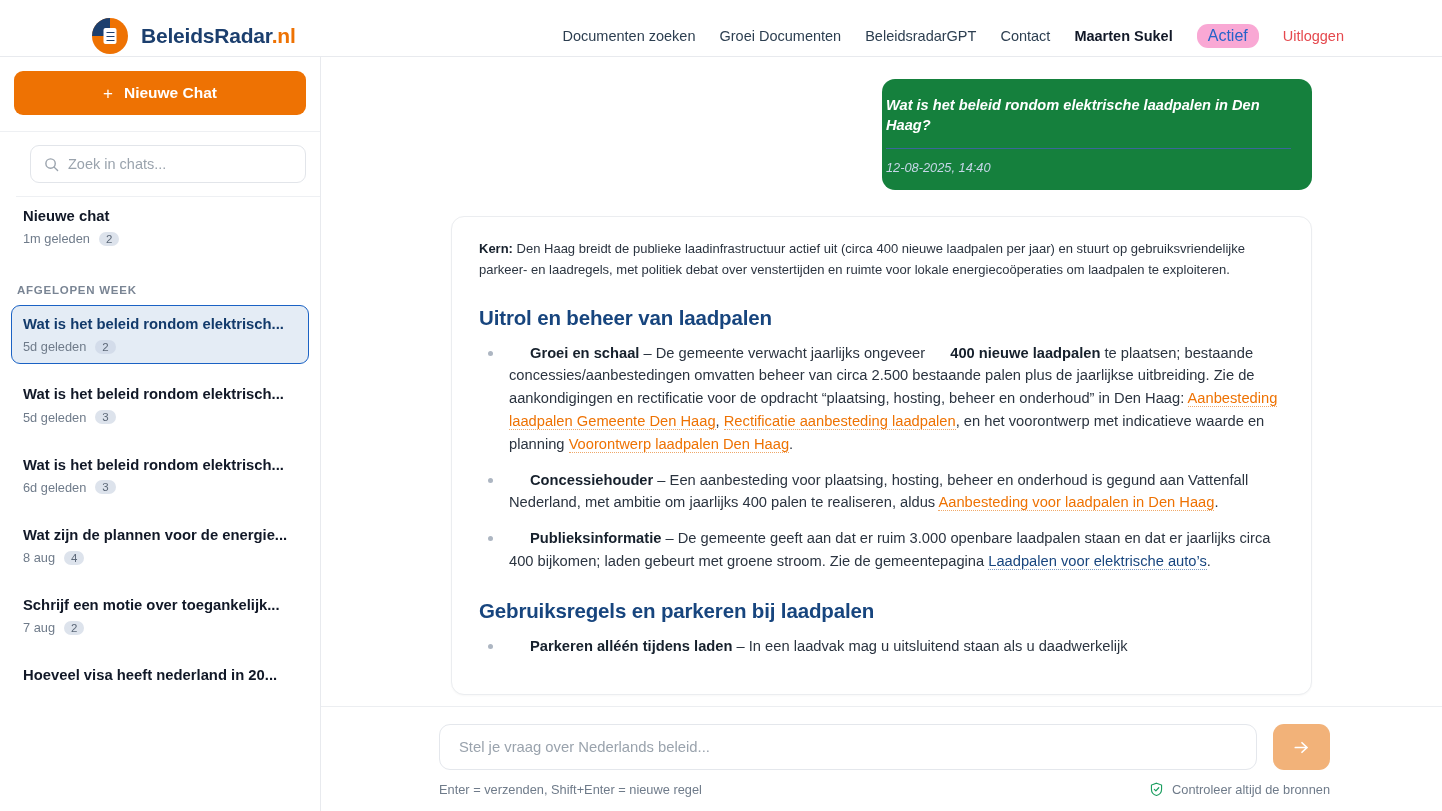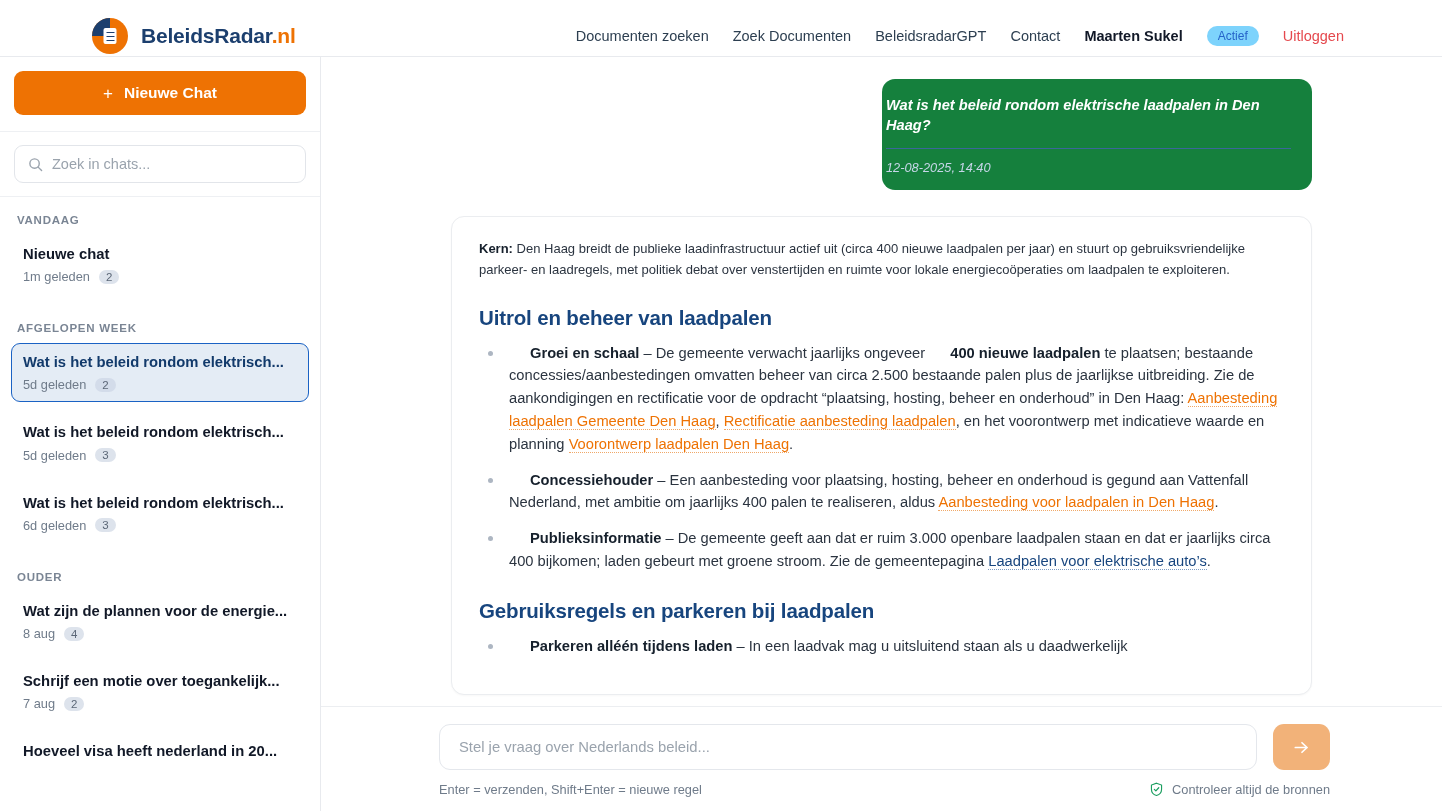--- a/index.html
+++ b/index.html
@@ -57,22 +57,22 @@
   }
   .logo-text .tld { color: #ee7203; }
 
   .nav { display: flex; align-items: center; gap: 24px; }
   .nav-link {
     font-size: 14.5px; color: #2c3e50; text-decoration: none;
     white-space: nowrap; cursor: pointer;
   }
   .nav-user { font-size: 14.5px; color: #111827; font-weight: bold; white-space: nowrap; }
   .badge-actief {
-    background: #7dd3fc; color: #2563c9;
-    font-size: 12px; padding: 3px 11px; border-radius: 11px;
+    background: #f9a8d4; color: #2563c9;
+    font-size: 16px; padding: 3px 11px; border-radius: 11px;
     white-space: nowrap;
   }
   .nav-logout { font-size: 14.5px; color: #e5484d; text-decoration: none; cursor: pointer; white-space: nowrap; }
 
   
   .body { flex: 1; display: flex; min-height: 0; }
 
   
   .sidebar {
     width: 321px; min-width: 321px;
@@ -85,21 +85,21 @@
   .btn-newchat {
     width: 100%; height: 44px; border: none; border-radius: 9px;
     background: #ee7203; color: #fff;
     font-size: 15.5px; font-weight: bold;
     font-family: inherit;
     display: flex; align-items: center; justify-content: center; gap: 11px;
     cursor: pointer;
   }
   .btn-newchat .plus { font-size: 17px; font-weight: normal; line-height: 1; }
 
-  .sb-search-wrap { padding: 13px 14px 13px 14px; border-bottom: 1px solid #eef0f3; }
+  .sb-search-wrap { padding: 13px 14px 13px 14px; border-bottom: 1px solid #eef0f3; margin-left: 16px; }
   .search-box {
     height: 38px; border: 1px solid #e2e5ea; border-radius: 9px;
     display: flex; align-items: center; gap: 9px; padding: 0 13px;
     background: #fff;
   }
   .search-box svg { flex-shrink: 0; }
   .search-input {
     border: none; outline: none; background: transparent;
     font-size: 14.5px; color: #333; width: 100%;
     font-family: inherit;
@@ -222,21 +222,21 @@
     <div class="brand">
       <div class="logo-mark">
         <div class="quad"></div>
         <div class="doc"></div>
       </div>
       <div class="logo-text"><span>BeleidsRadar</span><span class="tld">.nl</span></div>
     </div>
 
     <div class="nav">
       <a class="nav-link">Documenten zoeken</a>
-      <a class="nav-link">Zoek Documenten</a>
+      <a class="nav-link">Groei Documenten</a>
       <a class="nav-link">BeleidsradarGPT</a>
       <a class="nav-link">Contact</a>
       <span class="nav-user">Maarten Sukel</span>
       <span class="badge-actief">Actief</span>
       <a class="nav-logout">Uitloggen</a>
     </div>
   </div>
 
   <div class="body">
 
@@ -253,21 +253,20 @@
           <svg width="15" height="15" viewBox="0 0 16 16" fill="none">
             <circle cx="7" cy="7" r="5" stroke="#9aa3ad" stroke-width="1.5"></circle>
             <line x1="10.8" y1="10.8" x2="14.5" y2="14.5" stroke="#9aa3ad" stroke-width="1.5" stroke-linecap="round"></line>
           </svg>
           <input class="search-input" type="text" placeholder="Zoek in chats..." style="">
         </div>
       </div>
 
       <div class="sb-list">
 
-        <div class="sb-group-title">VANDAAG</div>
         <div class="chat-item">
           <div class="chat-title">Nieuwe chat</div>
           <div class="chat-meta">
             <span class="chat-time">1m geleden</span>
             <span class="chat-count">2</span>
           </div>
         </div>
 
         <div class="sb-group-title">AFGELOPEN WEEK</div>
         <div class="chat-item active">
@@ -285,21 +284,20 @@
           </div>
         </div>
         <div class="chat-item">
           <div class="chat-title">Wat is het beleid rondom elektrisch...</div>
           <div class="chat-meta">
             <span class="chat-time">6d geleden</span>
             <span class="chat-count">3</span>
           </div>
         </div>
 
-        <div class="sb-group-title">OUDER</div>
         <div class="chat-item">
           <div class="chat-title">Wat zijn de plannen voor de energie...</div>
           <div class="chat-meta">
             <span class="chat-time">8 aug</span>
             <span class="chat-count">4</span>
           </div>
         </div>
         <div class="chat-item">
           <div class="chat-title">Schrijf een motie over toegankelijk...</div>
           <div class="chat-meta">

